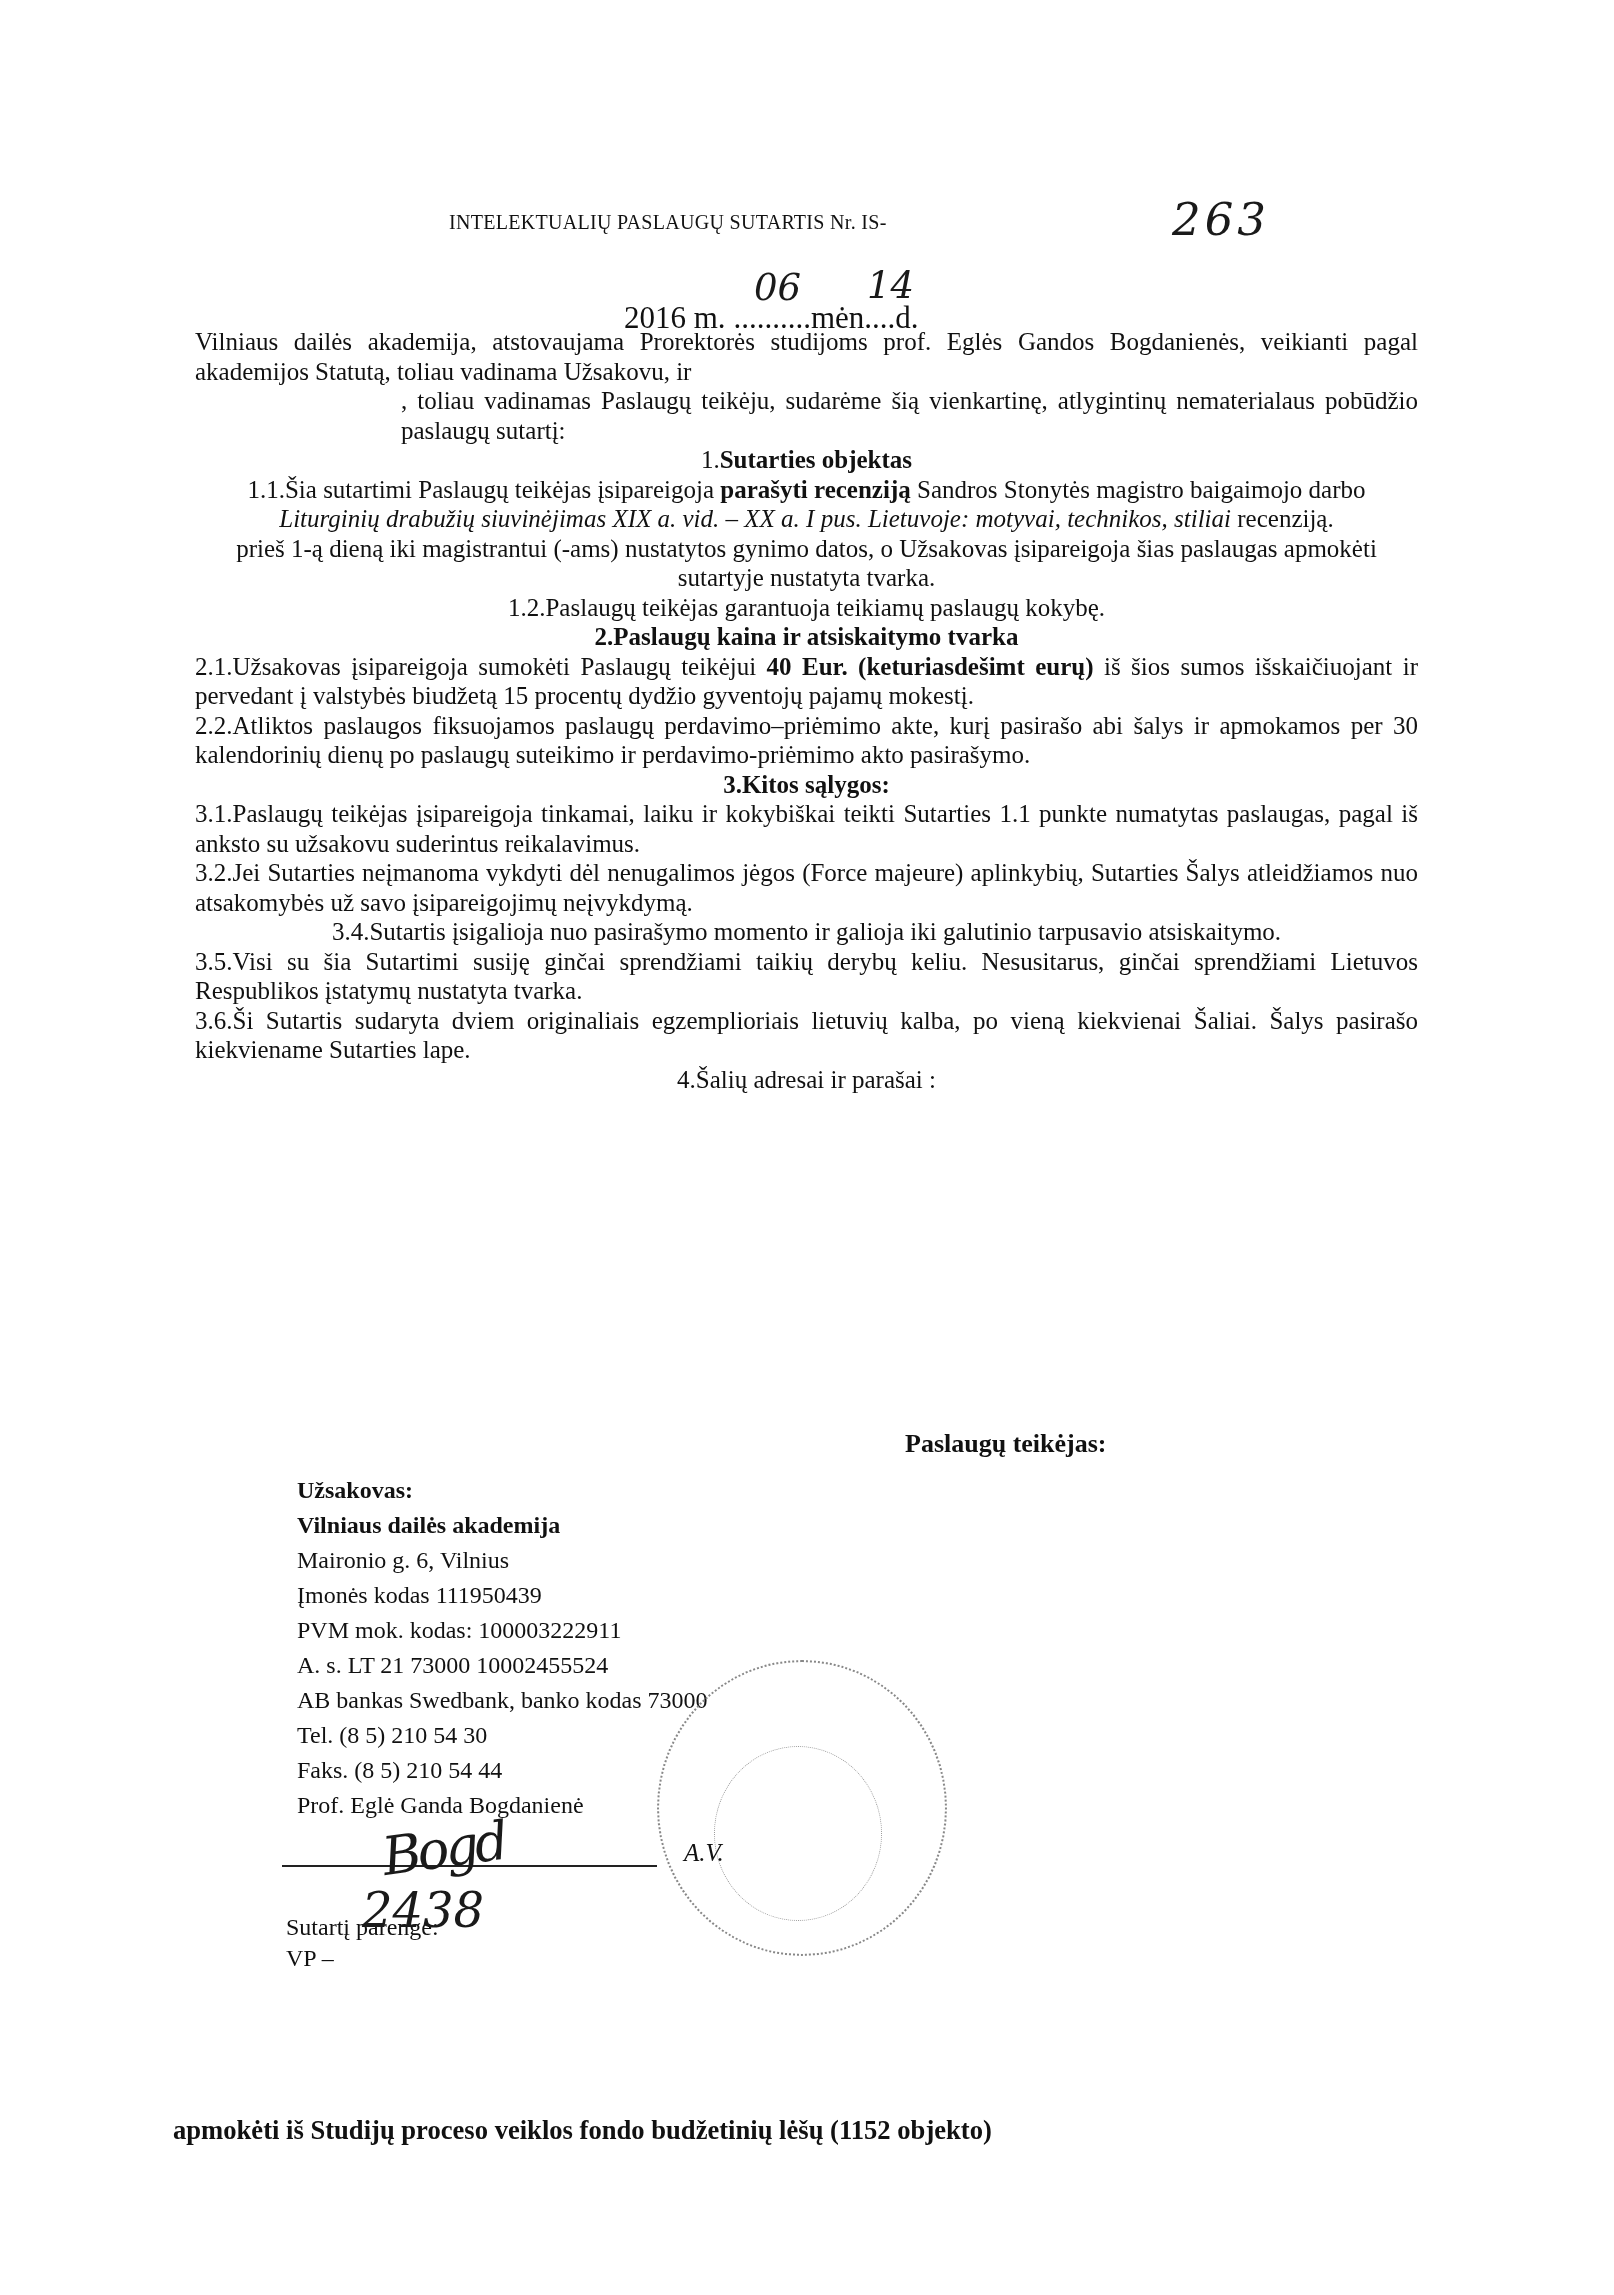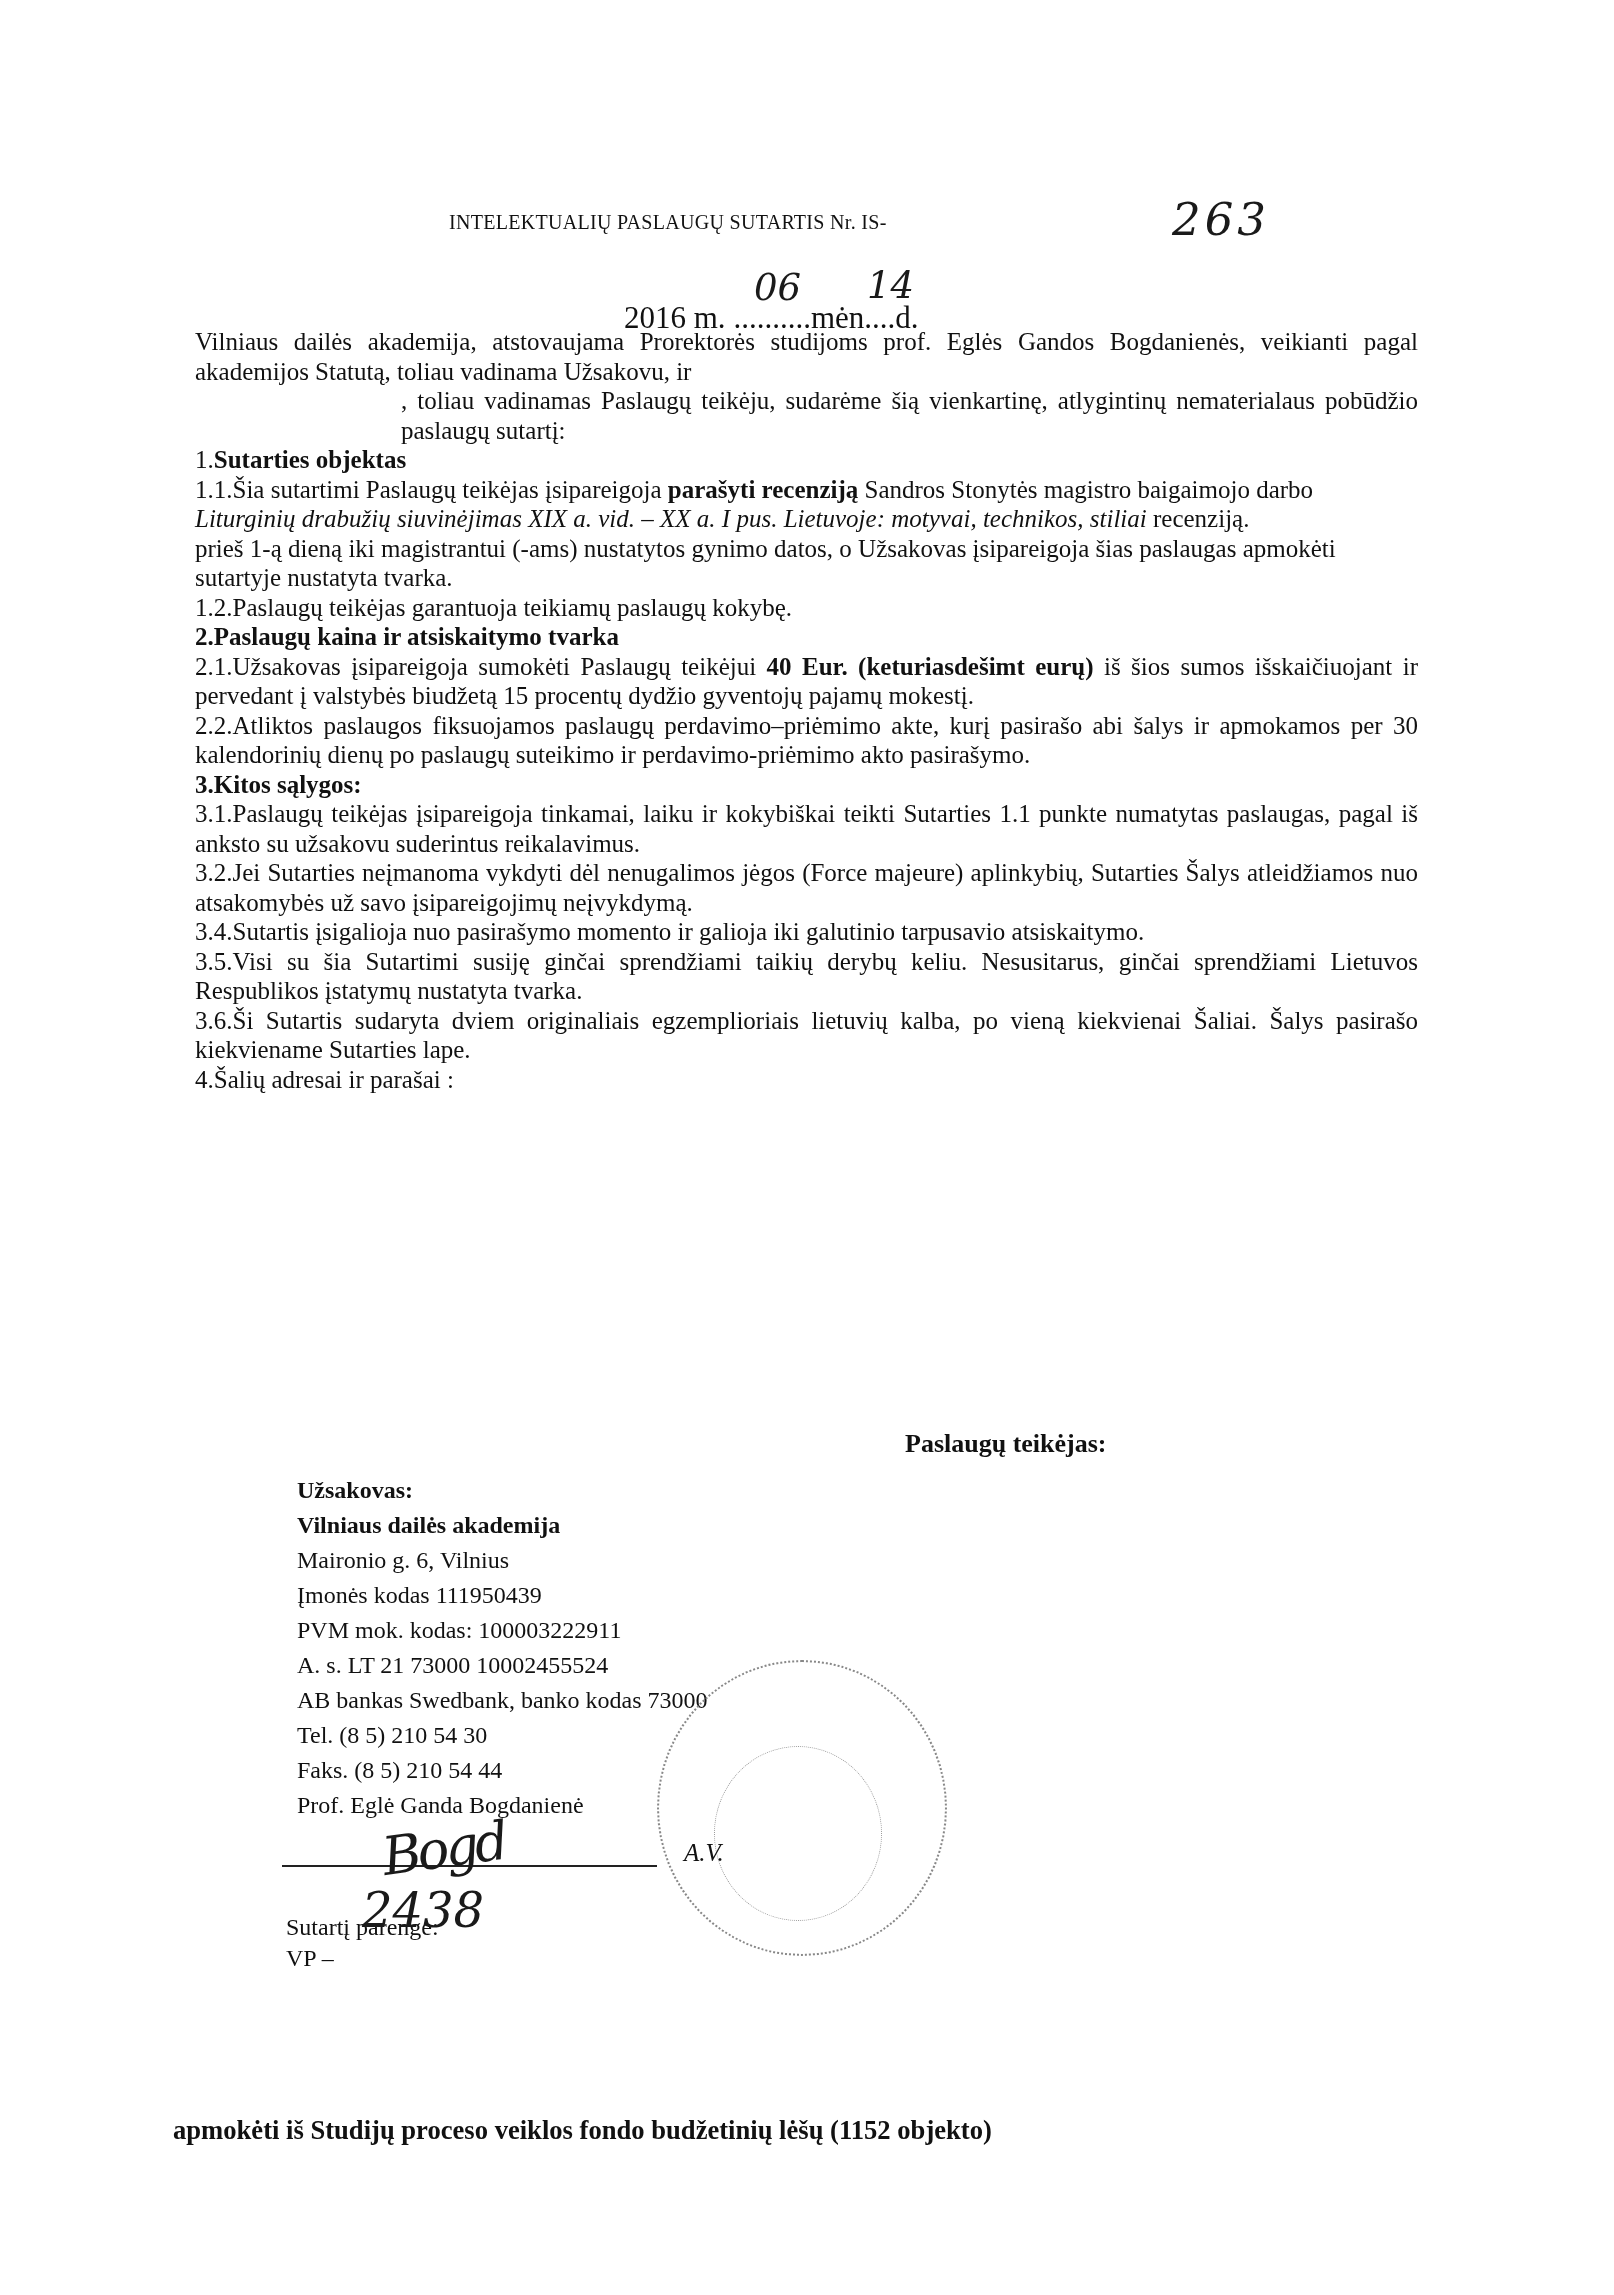--- a/index.html
+++ b/index.html
@@ -20,21 +20,21 @@
   .title-num { position: absolute; left: 1172px; top: 193px; font-size: 45px; letter-spacing: 4px; }
   .dateline { position: absolute; left: 624px; top: 300px; font-size: 31px; white-space: nowrap; text-align: right; }
   .date-month { position: absolute; left: 754px; top: 266px; font-size: 37px; }
   .date-day { position: absolute; left: 867px; top: 264px; font-size: 37px; }
 
   .body {
     position: absolute; left: 195px; top: 327px; width: 1223px;
     font-size: 25px; line-height: 29.5px;
   }
   .body p { margin: 0; text-align: justify; }
-  .body .left { text-align: left; }
+  .body .left { text-align: center; }
   .body .b { font-weight: bold; }
   .body .i { font-style: italic; }
   .indent-party { padding-left: 206px; }
 
   .provider-label { position: absolute; left: 905px; top: 1429px; font-size: 26px; font-weight: bold; }
   .client-block {
     position: absolute; left: 297px; top: 1473px; font-size: 24px; line-height: 35px;
   }
   .client-block div { white-space: nowrap; }
   .client-block .b { font-weight: bold; }

